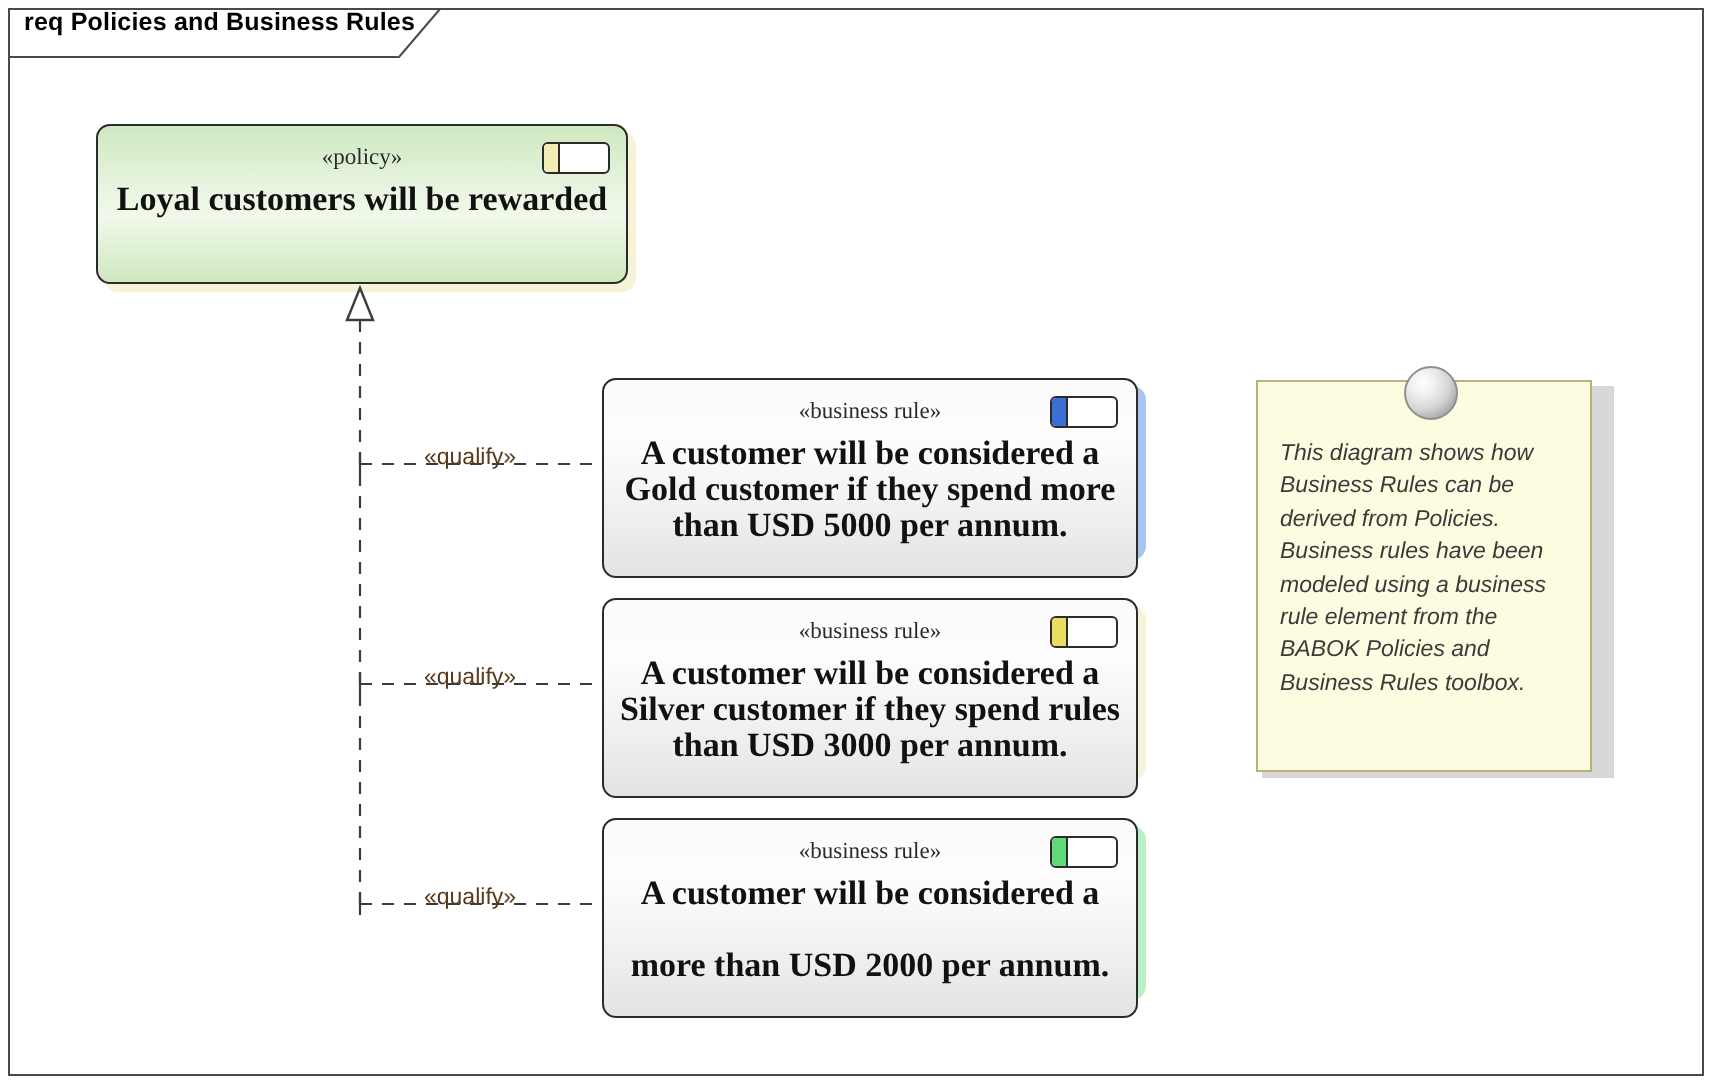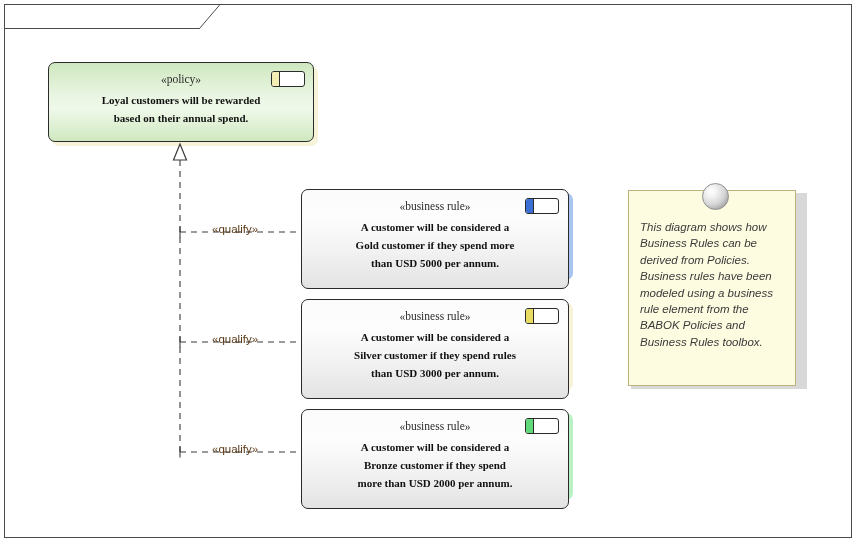--- a/index.html
+++ b/index.html
@@ -91,21 +91,21 @@
     right: 0;
     text-align: center;
     color: #1a1a1a;
   }
   .stereotype {
     font-size: 11.5px;
     font-weight: normal;
     color: #2b2b2b;
   }
   .el-name {
-    font-size: 11px;
+    font-size: 17px;
     font-weight: bold;
     line-height: 18px;
     color: #111111;
   }
 
   
   .req-icon {
     position: absolute;
     width: 34px;
     height: 16px;
@@ -227,20 +227,21 @@
   <div class="frame-tab">
     <div class="frame-tab-body"></div>
     <div class="frame-tab-slant">
       <svg width="22" height="25" viewBox="0 0 22 25">
         <path d="M0,0 L21,0 L0,24.5" fill="#ffffff" stroke="none"></path>
         <path d="M21,0.5 L0.5,24.5" stroke="#4a4a4a" stroke-width="1" fill="none"></path>
         <path d="M0,0.5 L21,0.5" stroke="#4a4a4a" stroke-width="1" fill="none"></path>
       </svg>
     </div>
   </div>
+  <div class="frame-title">req Policies and Business Rules</div>
 
   <svg id="connectors">
 
     <g>
       <path d="M180,144 L173.5,160 L186.5,160 Z" fill="#ffffff" stroke="#3b3b3b" stroke-width="1.2" stroke-linejoin="miter"></path>
     </g>
 
     <path d="M180,160 L180,452" stroke="#3b3b3b" stroke-width="1.1" fill="none" stroke-dasharray="6,5"></path>
 
     <path d="M180,232 L301,232" stroke="#3b3b3b" stroke-width="1.1" fill="none" stroke-dasharray="6,5"></path>
@@ -257,21 +258,20 @@
   <div class="qualify-label" style="left:212px; top:322px;">«qualify»</div>
   <div class="qualify-label" style="left:212px; top:432px;">«qualify»</div>
 
   <div class="el-shadow" id="policy-shadow"></div>
   <div class="el" id="policy-box">
     <div class="req-icon" style="right:8px; top:8px;">
       <div class="seg" style="background:#f2edb4;"></div>
     </div>
     <div class="el-text stereotype" style="top:10px;">«policy»</div>
     <div class="el-text el-name" style="top:28px;">Loyal customers will be rewarded</div>
-    <div class="el-text el-name" style="top:46px;">based on their annual spend.</div>
   </div>
 
   <div class="el-shadow rule-shadow" style="left:305px; top:193px; background:#a8c4ef;"></div>
   <div class="el rule-box" style="left:301px; top:189px;">
     <div class="req-icon" style="right:9px; top:8px;">
       <div class="seg" style="background:#3b6fd4;"></div>
     </div>
     <div class="el-text stereotype" style="top:10px;">«business rule»</div>
     <div class="el-text el-name" style="top:28px;">A customer will be considered a</div>
     <div class="el-text el-name" style="top:46px;">Gold customer if they spend more</div>
@@ -289,21 +289,20 @@
     <div class="el-text el-name" style="top:64px;">than USD 3000 per annum.</div>
   </div>
 
   <div class="el-shadow rule-shadow" style="left:305px; top:413px; background:#b9f0c4;"></div>
   <div class="el rule-box" style="left:301px; top:409px;">
     <div class="req-icon" style="right:9px; top:8px;">
       <div class="seg" style="background:#5fd97a;"></div>
     </div>
     <div class="el-text stereotype" style="top:10px;">«business rule»</div>
     <div class="el-text el-name" style="top:28px;">A customer will be considered a</div>
-    <div class="el-text el-name" style="top:46px;">Bronze customer if they spend</div>
     <div class="el-text el-name" style="top:64px;">more than USD 2000 per annum.</div>
   </div>
 
   <div id="note-shadow"></div>
   <div id="note-box">
     <div id="note-text">This diagram shows how Business Rules can be derived from Policies. Business rules have been modeled using a business rule element from the BABOK Policies and Business Rules toolbox.</div>
   </div>
   <div id="note-pin"></div>
 
 </div>

